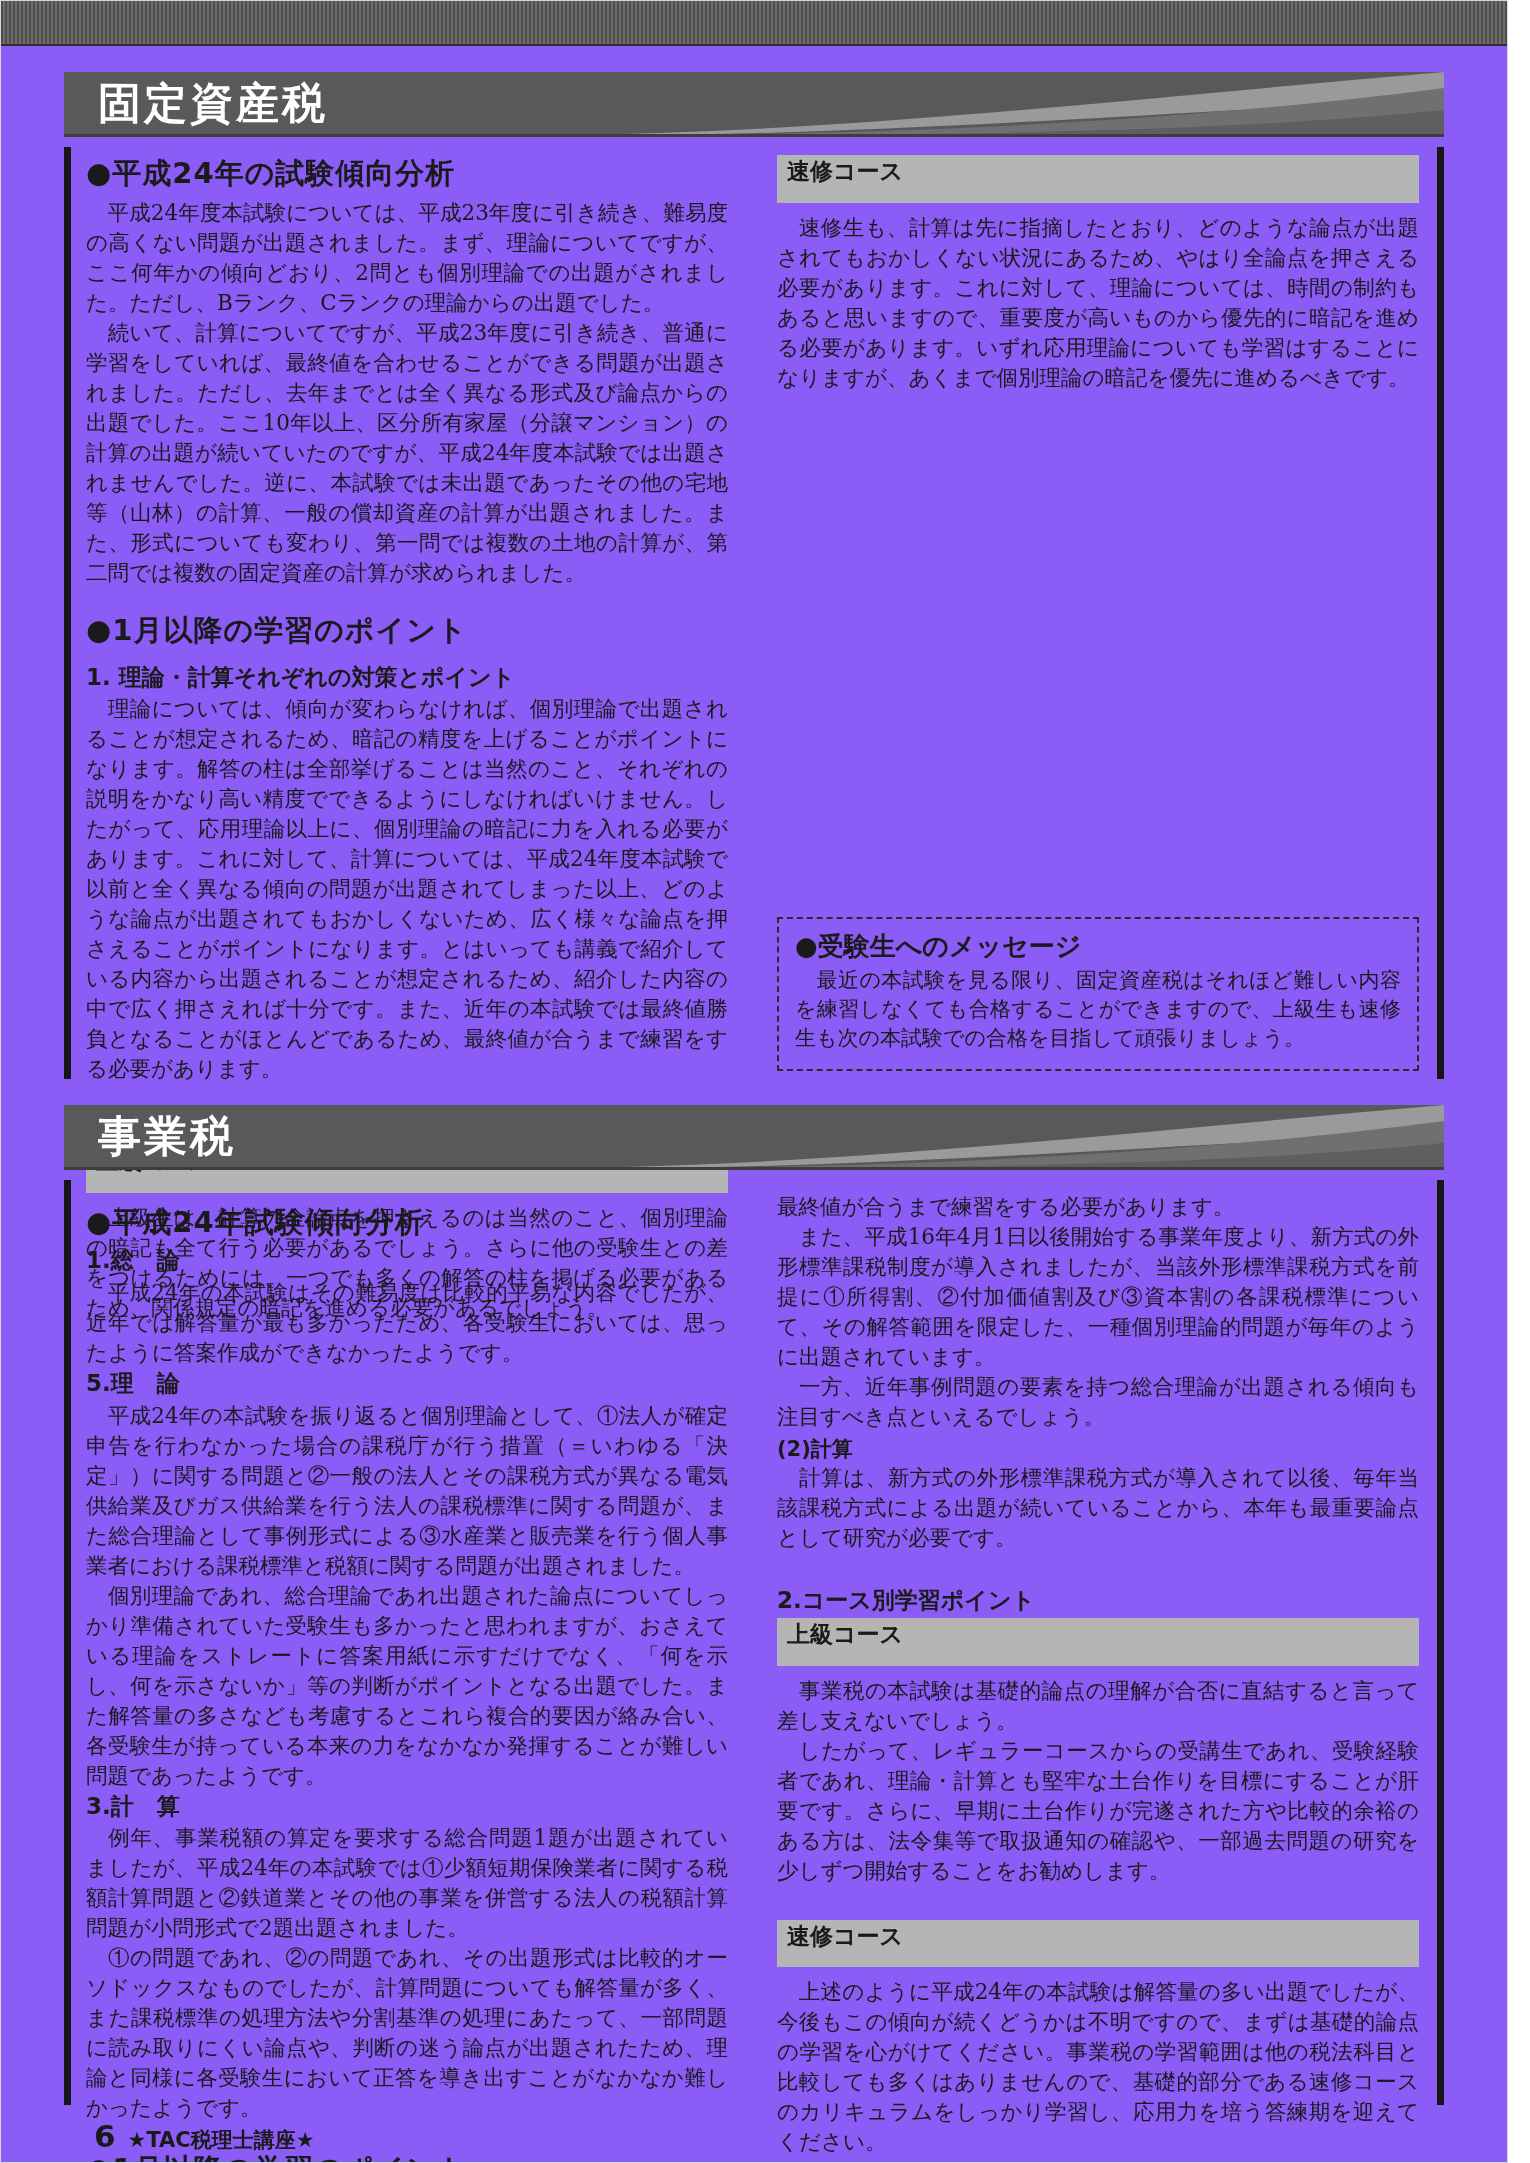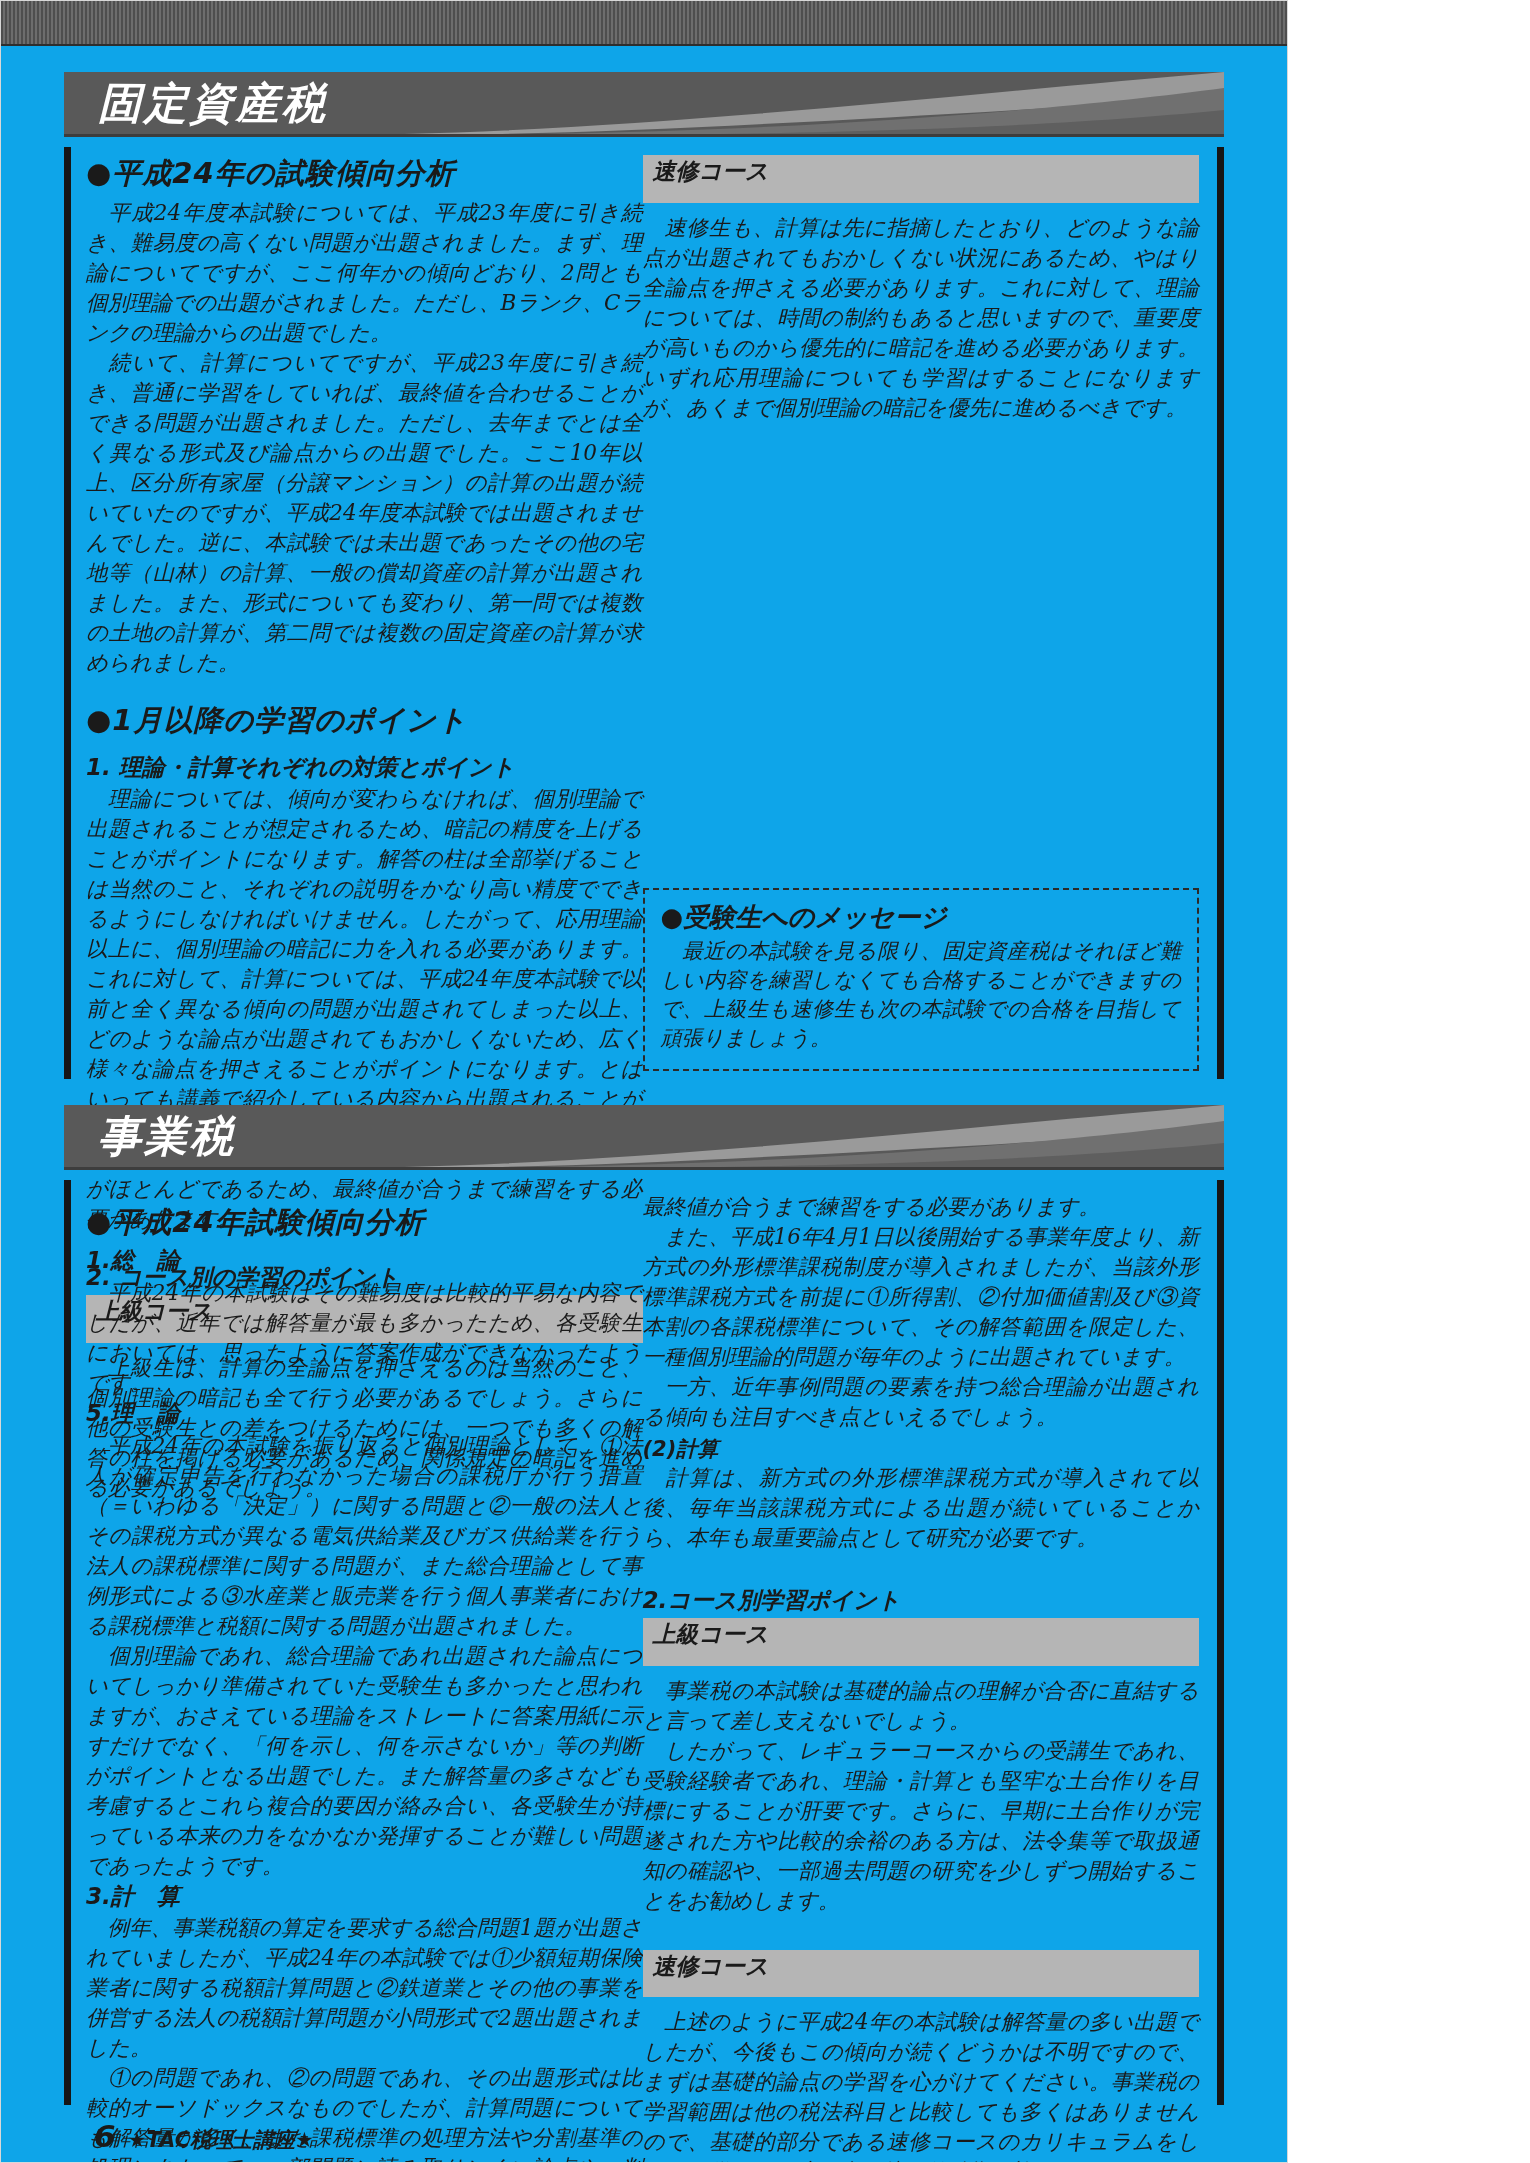--- a/index.html
+++ b/index.html
@@ -1,39 +1,38 @@
 <!DOCTYPE html>
 <html lang="ja"><head>
 <meta charset="utf-8">
 <style>
   html,body{margin:0;padding:0;background:#ffffff;}
   .page{
-    width:1288px;height:2163px;background:#0ea5e9;position:relative;
+    width:1508px;height:2163px;background:#8b5cf6;position:relative;
     box-sizing:border-box;overflow:hidden;
     font-family:"DejaVu Serif","Liberation Serif",serif;color:#1a1a1a;
     border:1px solid #d8d8d8;
-    font-style:italic;
   }
   .top-stripes{
     height:43px;width:100%;
     background:repeating-linear-gradient(90deg,#4e4e4e 0,#4e4e4e 2px,#6d6d6d 2px,#6d6d6d 4px);
     border-bottom:2px solid #2e2e2e;
   }
   .band{
     margin:26px 63px 10px;height:62px;background:#595959;position:relative;
     overflow:hidden;display:flex;align-items:center;border-bottom:3px solid #3d3d3d;
   }
   .band-title{
     color:#fff;font-family:"DejaVu Sans","Liberation Sans",sans-serif;font-weight:bold;
     font-size:43px;padding-left:34px;letter-spacing:3px;position:relative;z-index:2;line-height:1;
   }
   .band-swoosh{position:absolute;right:0;top:0;height:100%;width:820px;z-index:1;}
   .cols{
     margin:0 63px;border-left:7px solid #161616;border-right:7px solid #161616;
-    padding:8px 18px 0 15px;display:flex;justify-content:center;box-sizing:border-box;
+    padding:8px 18px 0 15px;display:flex;justify-content:space-between;box-sizing:border-box;
   }
   .cols-s1{height:932px;}
   .cols-s2{height:925px;}
   .col{width:642px;box-sizing:border-box;}
   .col-flex{display:flex;flex-direction:column;}
   .spacer{flex:1;}
   h2.doc{
     font-family:"DejaVu Sans","Liberation Sans",sans-serif;font-weight:bold;
     font-size:29px;margin:8px 0 8px;letter-spacing:1px;line-height:1.15;
   }

